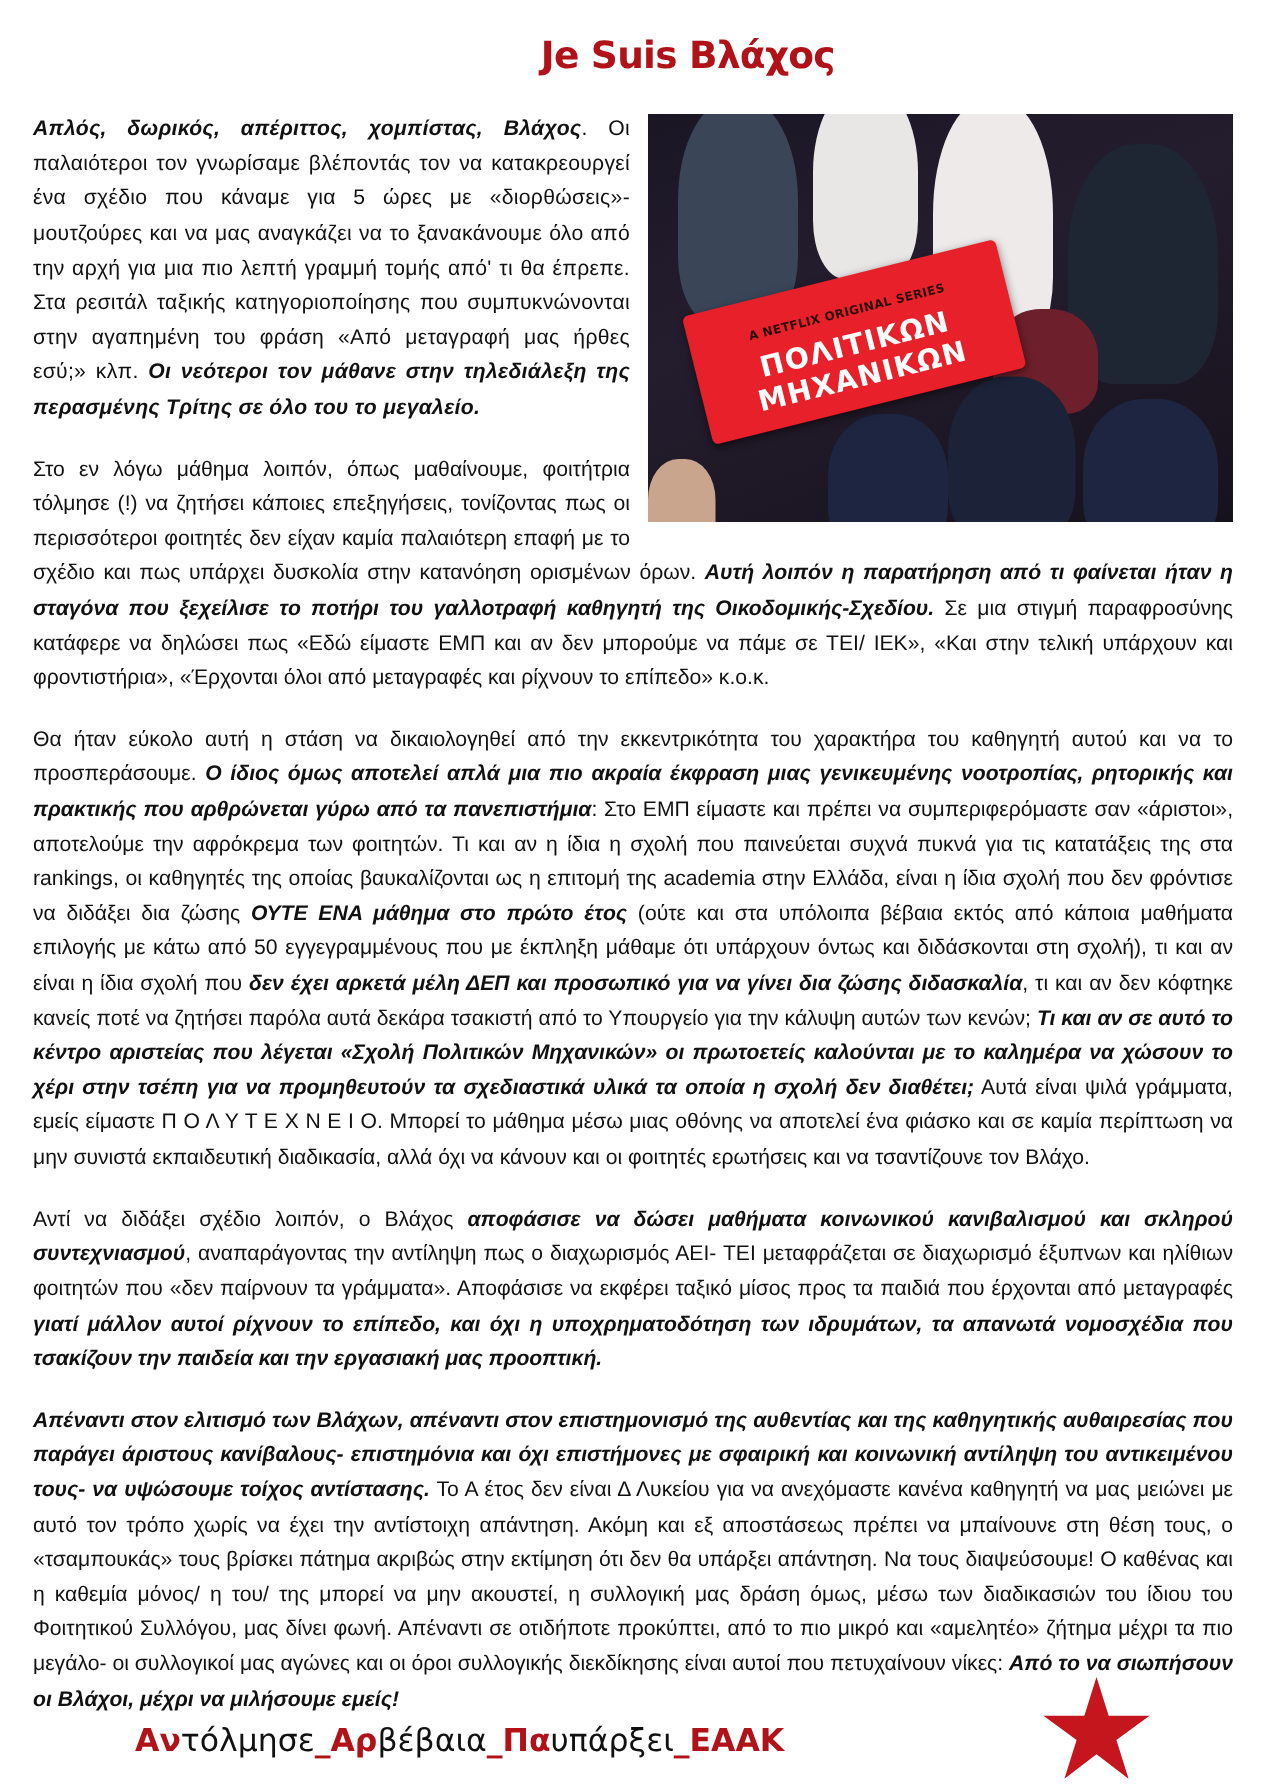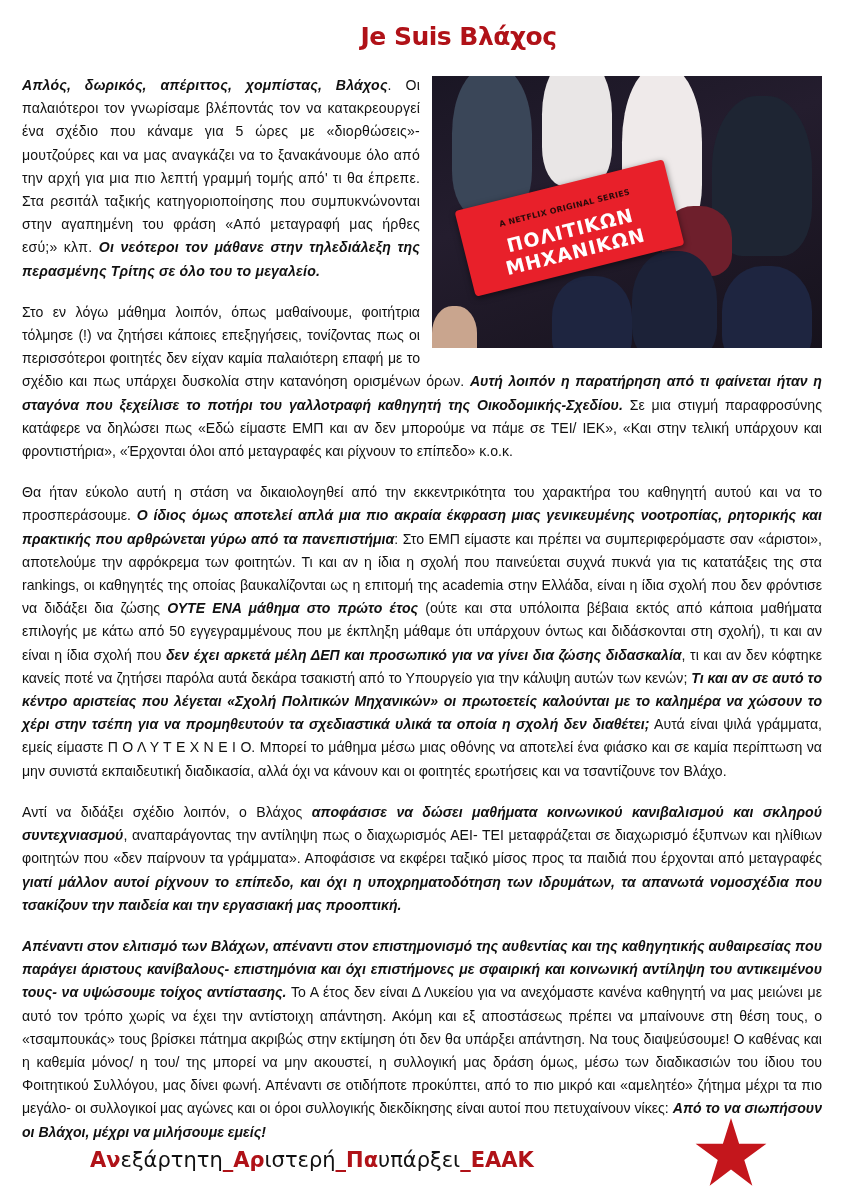--- a/index.html
+++ b/index.html
@@ -45,17 +45,17 @@
       <div class="main">ΜΗΧΑΝΙΚΩΝ</div>
     </div>
   </div>
   <p class="p1"><b>Απλός, δωρικός, απέριττος, χομπίστας, Βλάχος</b><span>. Οι παλαιότεροι τον γνωρίσαμε βλέποντάς τον να κατακρεουργεί ένα σχέδιο που κάναμε για 5 ώρες με «διορθώσεις»- μουτζούρες και να μας αναγκάζει να το ξανακάνουμε όλο από την αρχή για μια πιο λεπτή γραμμή τομής από' τι θα έπρεπε. Στα ρεσιτάλ ταξικής κατηγοριοποίησης που συμπυκνώνονται στην αγαπημένη του φράση «Από μεταγραφή μας ήρθες εσύ;» κλπ. </span><b>Οι νεότεροι τον μάθανε στην τηλεδιάλεξη της περασμένης Τρίτης σε όλο του το μεγαλείο.</b></p>
   <p><span>Στο εν λόγω μάθημα λοιπόν, όπως μαθαίνουμε, φοιτήτρια τόλμησε (!) να ζητήσει κάποιες επεξηγήσεις, τονίζοντας πως οι περισσότεροι φοιτητές δεν είχαν καμία παλαιότερη επαφή με το σχέδιο και πως υπάρχει δυσκολία στην κατανόηση ορισμένων όρων. </span><b>Αυτή λοιπόν η παρατήρηση από τι φαίνεται ήταν η σταγόνα που ξεχείλισε το ποτήρι του γαλλοτραφή καθηγητή της Οικοδομικής-Σχεδίου.</b><span> Σε μια στιγμή παραφροσύνης κατάφερε να δηλώσει πως «Εδώ είμαστε ΕΜΠ και αν δεν μπορούμε να πάμε σε ΤΕΙ/ ΙΕΚ», «Και στην τελική υπάρχουν και φροντιστήρια», «Έρχονται όλοι από μεταγραφές και ρίχνουν το επίπεδο» κ.ο.κ.</span></p>
   <p><span>Θα ήταν εύκολο αυτή η στάση να δικαιολογηθεί από την εκκεντρικότητα του χαρακτήρα του καθηγητή αυτού και να το προσπεράσουμε. </span><b>Ο ίδιος όμως αποτελεί απλά μια πιο ακραία έκφραση μιας γενικευμένης νοοτροπίας, ρητορικής και πρακτικής που αρθρώνεται γύρω από τα πανεπιστήμια</b><span>: Στο ΕΜΠ είμαστε και πρέπει να συμπεριφερόμαστε σαν «άριστοι», αποτελούμε την αφρόκρεμα των φοιτητών. Τι και αν η ίδια η σχολή που παινεύεται συχνά πυκνά για τις κατατάξεις της στα rankings, οι καθηγητές της οποίας βαυκαλίζονται ως η επιτομή της academia στην Ελλάδα, είναι η ίδια σχολή που δεν φρόντισε να διδάξει δια ζώσης </span><b>ΟΥΤΕ ΕΝΑ μάθημα στο πρώτο έτος</b><span> (ούτε και στα υπόλοιπα βέβαια εκτός από κάποια μαθήματα επιλογής με κάτω από 50 εγγεγραμμένους που με έκπληξη μάθαμε ότι υπάρχουν όντως και διδάσκονται στη σχολή), τι και αν είναι η ίδια σχολή που </span><b>δεν έχει αρκετά μέλη ΔΕΠ και προσωπικό για να γίνει δια ζώσης διδασκαλία</b><span>, τι και αν δεν κόφτηκε κανείς ποτέ να ζητήσει παρόλα αυτά δεκάρα τσακιστή από το Υπουργείο για την κάλυψη αυτών των κενών; </span><b>Τι και αν σε αυτό το κέντρο αριστείας που λέγεται «Σχολή Πολιτικών Μηχανικών» οι πρωτοετείς καλούνται με το καλημέρα να χώσουν το χέρι στην τσέπη για να προμηθευτούν τα σχεδιαστικά υλικά τα οποία η σχολή δεν διαθέτει;</b><span> Αυτά είναι ψιλά γράμματα, εμείς είμαστε Π Ο Λ Υ Τ Ε Χ Ν Ε Ι Ο. Μπορεί το μάθημα μέσω μιας οθόνης να αποτελεί ένα φιάσκο και σε καμία περίπτωση να μην συνιστά εκπαιδευτική διαδικασία, αλλά όχι να κάνουν και οι φοιτητές ερωτήσεις και να τσαντίζουνε τον Βλάχο.</span></p>
   <p><span>Αντί να διδάξει σχέδιο λοιπόν, ο Βλάχος </span><b>αποφάσισε να δώσει μαθήματα κοινωνικού κανιβαλισμού και σκληρού συντεχνιασμού</b><span>, αναπαράγοντας την αντίληψη πως ο διαχωρισμός ΑΕΙ- ΤΕΙ μεταφράζεται σε διαχωρισμό έξυπνων και ηλίθιων φοιτητών που «δεν παίρνουν τα γράμματα». Αποφάσισε να εκφέρει ταξικό μίσος προς τα παιδιά που έρχονται από μεταγραφές </span><b>γιατί μάλλον αυτοί ρίχνουν το επίπεδο, και όχι η υποχρηματοδότηση των ιδρυμάτων, τα απανωτά νομοσχέδια που τσακίζουν την παιδεία και την εργασιακή μας προοπτική.</b></p>
   <p><b>Απέναντι στον ελιτισμό των Βλάχων, απέναντι στον επιστημονισμό της αυθεντίας και της καθηγητικής αυθαιρεσίας που παράγει άριστους κανίβαλους- επιστημόνια και όχι επιστήμονες με σφαιρική και κοινωνική αντίληψη του αντικειμένου τους- να υψώσουμε τοίχος αντίστασης.</b><span> Το Α έτος δεν είναι Δ Λυκείου για να ανεχόμαστε κανένα καθηγητή να μας μειώνει με αυτό τον τρόπο χωρίς να έχει την αντίστοιχη απάντηση. Ακόμη και εξ αποστάσεως πρέπει να μπαίνουνε στη θέση τους, ο «τσαμπουκάς» τους βρίσκει πάτημα ακριβώς στην εκτίμηση ότι δεν θα υπάρξει απάντηση. Να τους διαψεύσουμε! Ο καθένας και η καθεμία μόνος/ η του/ της μπορεί να μην ακουστεί, η συλλογική μας δράση όμως, μέσω των διαδικασιών του ίδιου του Φοιτητικού Συλλόγου, μας δίνει φωνή. Απέναντι σε οτιδήποτε προκύπτει, από το πιο μικρό και «αμελητέο» ζήτημα μέχρι τα πιο μεγάλο- οι συλλογικοί μας αγώνες και οι όροι συλλογικής διεκδίκησης είναι αυτοί που πετυχαίνουν νίκες: </span><b>Από το να σιωπήσουν οι Βλάχοι, μέχρι να μιλήσουμε εμείς!</b></p>
 </div>
 
-<div class="footer"><span class="r">Αν</span><span>εξάρτητη</span><span class="r">_Αρ</span><span>ιστερή</span><span class="r">_Πα</span><span>υπάρξει</span><span class="r">_ΕΑΑΚ</span></div>
+<div class="footer"><span class="r">Αν</span><span>τόλμησε</span><span class="r">_Αρ</span><span>βέβαια</span><span class="r">_Πα</span><span>υπάρξει</span><span class="r">_ΕΑΑΚ</span></div>
 
 <svg class="star" viewBox="0 0 100 95">
   <polygon points="50,0 61,35 98,35 68,57 79,92 50,70 21,92 32,57 2,35 39,35" fill="#c4161c"></polygon>
 </svg>
 
 </body></html>

